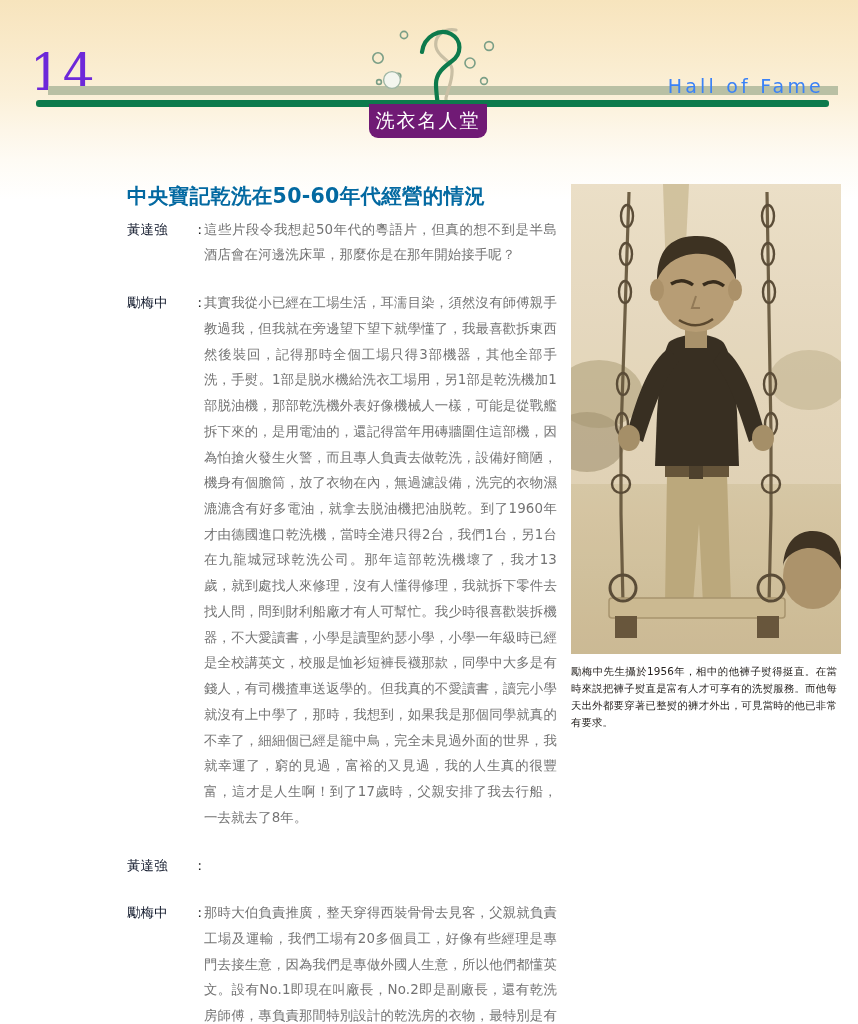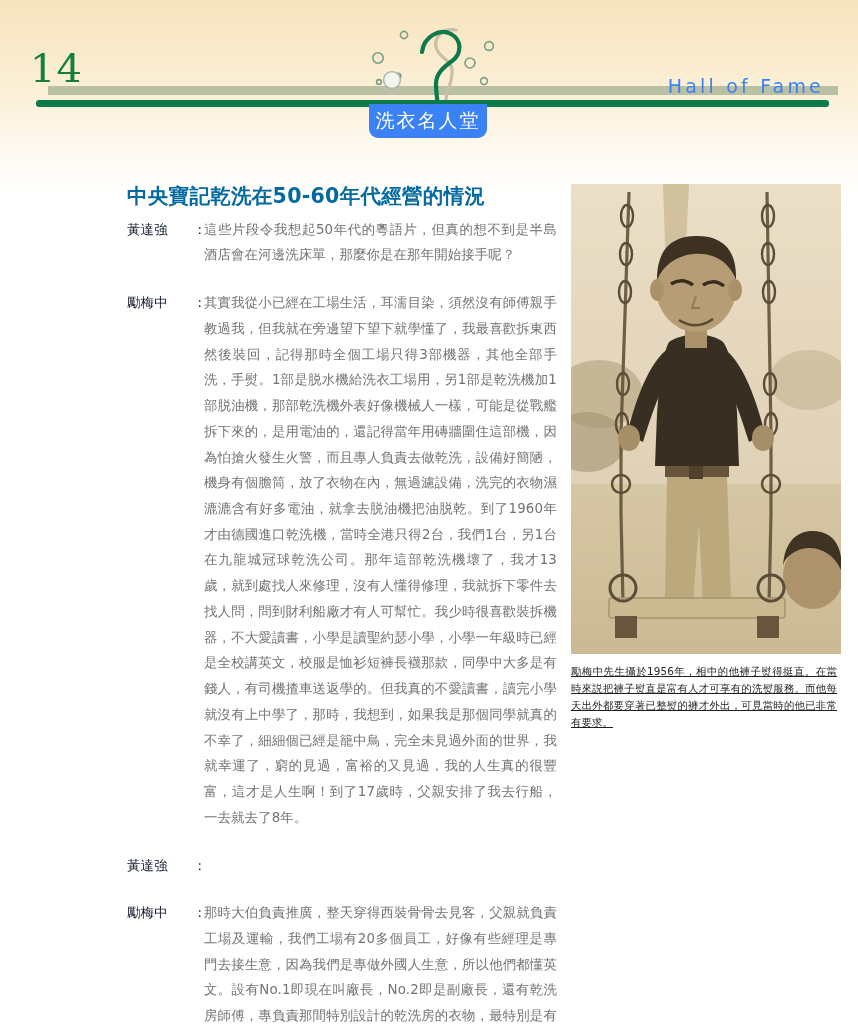--- a/index.html
+++ b/index.html
@@ -39,23 +39,23 @@
     top: 0;
     width: 858px;
     height: 160px;
   }
 
   .page-number {
     position: absolute;
     left: 30px;
     top: 48px;
     font-family: "DejaVu Serif", "Liberation Serif", serif;
-    font-size: 40px;
+    font-size: 50px;
     line-height: 1;
-    color: #15803d;
+    color: #6d28d9;
     letter-spacing: 1px;
   }
 
   .hall-of-fame {
     position: absolute;
     right: 34px;
     top: 75px;
     font-family: "DejaVu Sans", "Liberation Sans", sans-serif;
     font-size: 19px;
     color: #3b82f6;
@@ -92,21 +92,21 @@
     height: 92px;
   }
 
   
   .tab-label {
     position: absolute;
     left: 369px;
     top: 104px;
     width: 118px;
     height: 34px;
-    background: #3b82f6;
+    background: #701a75;
     border-radius: 0 0 9px 9px;
     color: #ffffff;
     font-size: 19px;
     letter-spacing: 2px;
     text-align: center;
     line-height: 33px;
     font-family: "DejaVu Sans", "Liberation Sans", sans-serif;
   }
 
   
@@ -185,21 +185,20 @@
 
   .photo-caption {
     margin-top: 9px;
     width: 266px;
     font-size: 10.4px;
     line-height: 1.62;
     color: #231f1c;
     text-align: justify;
     word-break: break-all;
     letter-spacing: 0.1px;
-    text-decoration: underline;
   }
 </style>
 </head>
 <body>
 
 <div class="page"></div>
 
 <div class="header">
 
   <div class="page-number">14</div>

